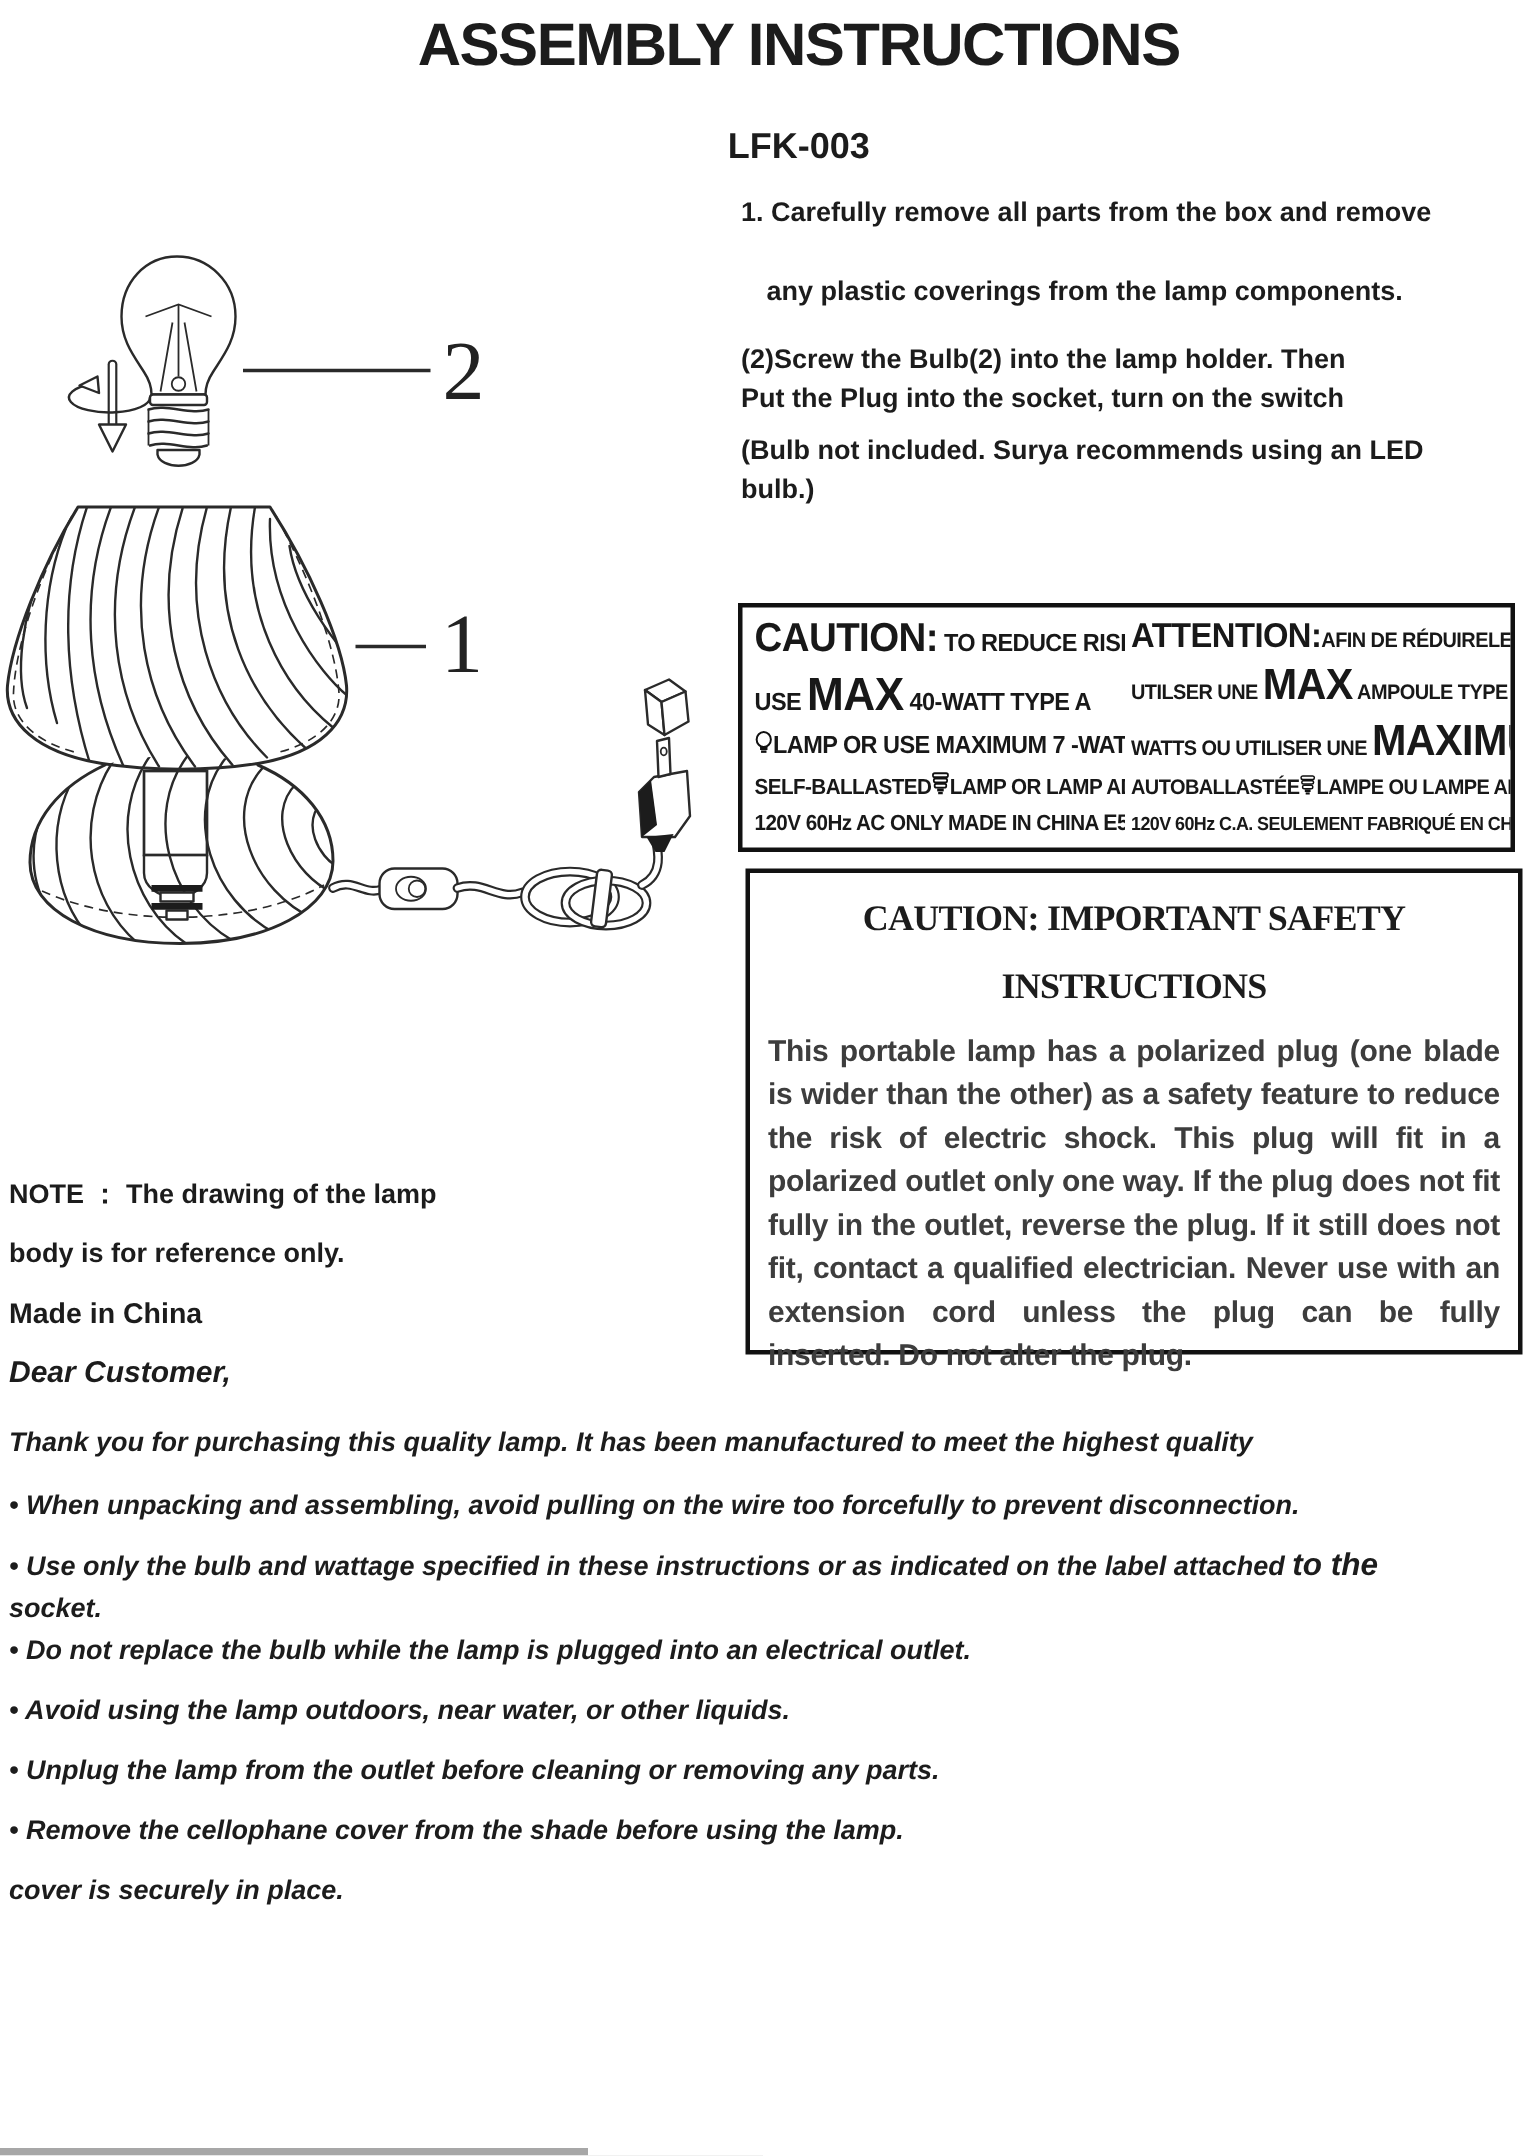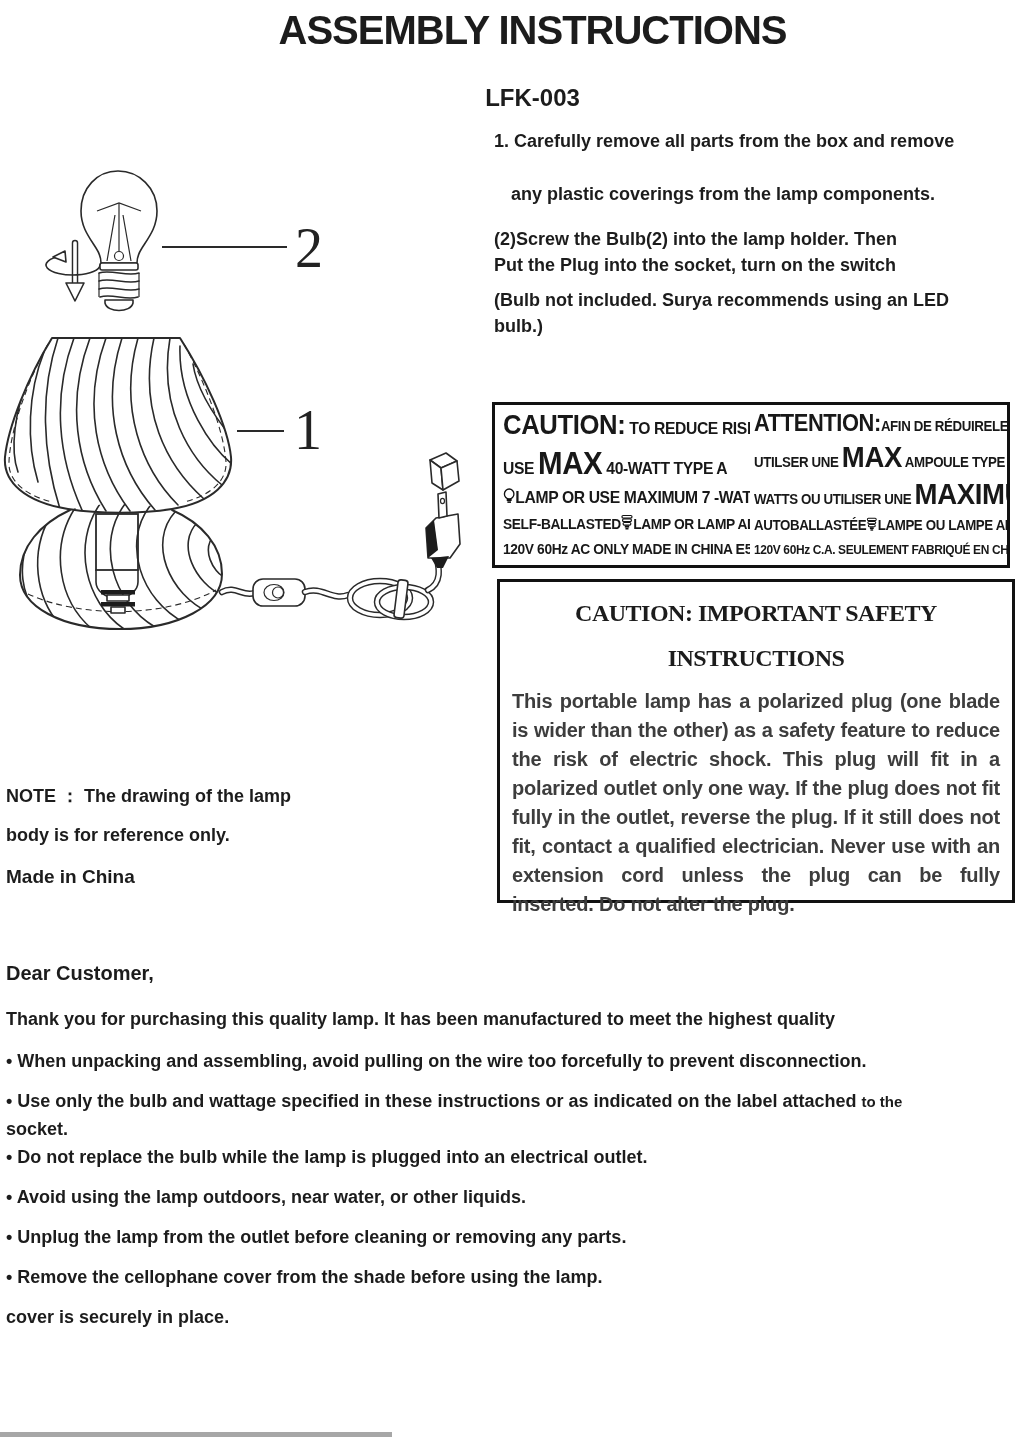--- a/index.html
+++ b/index.html
@@ -36,29 +36,29 @@
   .fr .gl-icon{width:12px; height:15px;}
   
   .safety{left:497px; top:579px; width:518px; height:324px; border:3px solid #111; box-sizing:border-box; background:#fff;}
   .safety-title{font-family:"Liberation Serif", serif; font-weight:bold; font-size:24px; text-align:center; line-height:51px; margin-top:6px; letter-spacing:-0.5px;}
   .safety-body{margin:3px 12px 0 12px; font-size:20px; line-height:29px; text-align:justify; color:#3d3d3d; font-weight:bold; letter-spacing:-0.2px;}
   
   .note{left:6px; top:784px; font-size:18px; font-weight:bold;}
   .note-line2{margin-top:17px;}
   .origin{left:6px; top:866px; font-size:19px; font-weight:bold;}
   
-  .customer{left:6px; top:962px; width:1014px; font-size:18px; font-weight:bold;}
+  .customer{left:6px; top:904px; width:1014px; font-size:18px; font-weight:bold;font-style:italic;}
   .salutation{font-size:20px;}
   .intro-line{margin-top:17px; line-height:27px;}
   .intro-line:first-of-type{margin-top:21px;}
   .bullets{margin-top:15px;}
   .bullet{line-height:27px; margin-bottom:13px;}
   .bullet.two-line{margin-bottom:1px;}
   .b-line + .b-line{margin-top:1px;}
-  .b-small{font-size:15px;}
+  .b-small{font-size:21px;}
   
   .fig{overflow:visible;}
   .ln{fill:none; stroke:#2a2a2a; stroke-width:1.6; stroke-linecap:round; stroke-linejoin:round;}
   .ln-thin{fill:none; stroke:#2a2a2a; stroke-width:1.2;}
   .dash{fill:none; stroke:#2a2a2a; stroke-width:1.1; stroke-dasharray:6 4;}
   .tube-o{fill:none; stroke:#2a2a2a; stroke-width:6.5; stroke-linecap:round;}
   .tube-i{fill:none; stroke:#ffffff; stroke-width:3.6; stroke-linecap:round;}
   .solid{fill:#1c1c1c; stroke:none;}
   .wfill{fill:#ffffff; stroke:#2a2a2a; stroke-width:1.6; stroke-linejoin:round;}
   .artifact{left:0; top:1432px; width:392px; height:5px; background:#8a8a8a; opacity:.75;}

